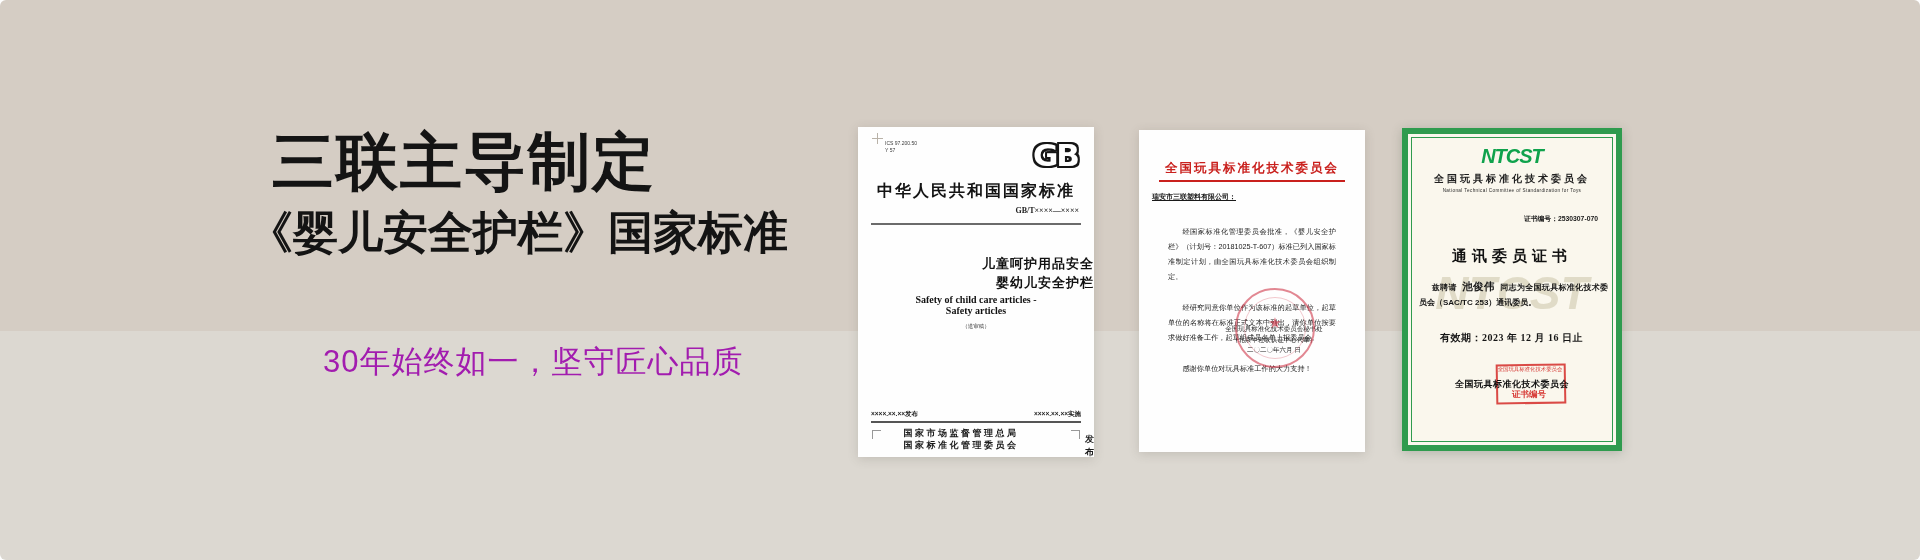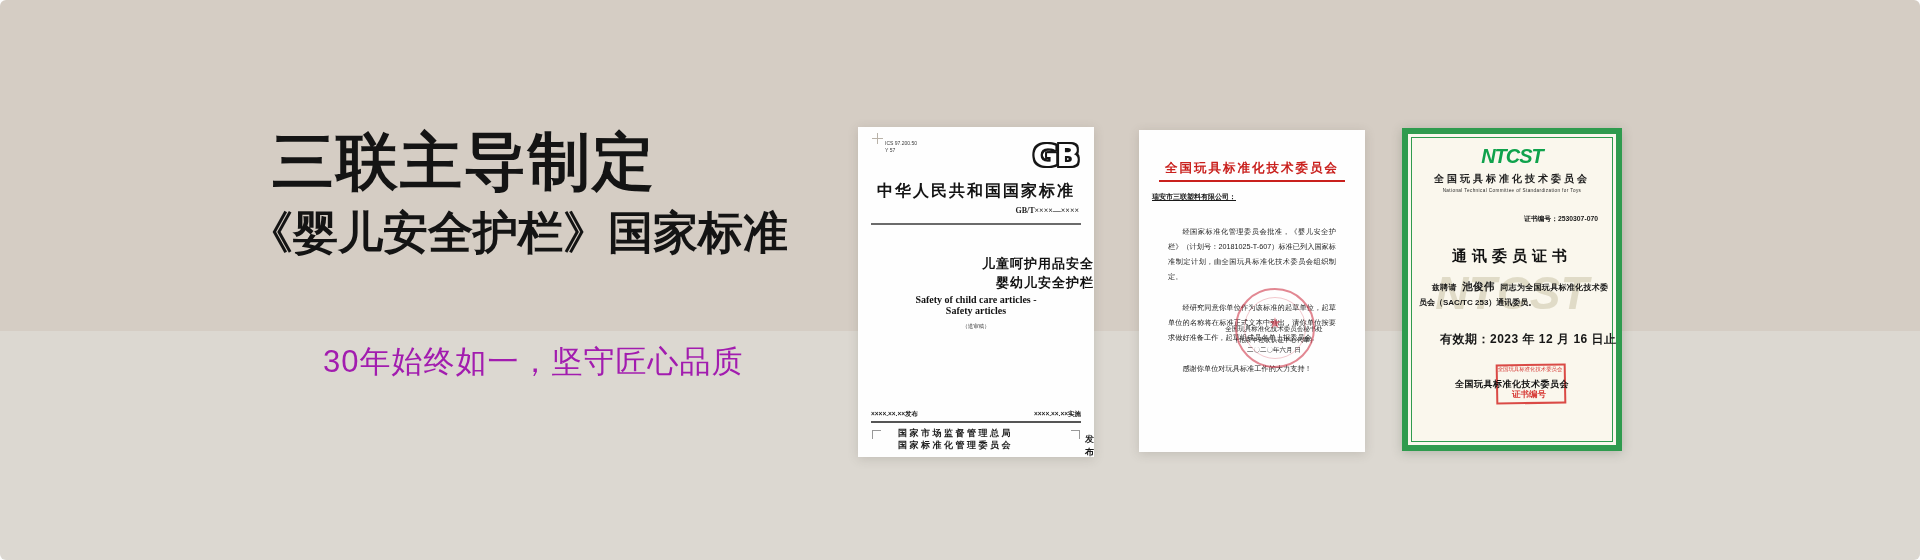--- a/index.html
+++ b/index.html
@@ -38,21 +38,21 @@
             font-family:"Liberation Serif","DejaVu Serif",serif;white-space:nowrap;}
   .d1-code{right:15px;top:79px;font-size:8px;font-weight:700;color:#222;
            font-family:"Liberation Serif","DejaVu Serif",serif;}
   .d1-rule{left:13px;right:13px;top:96px;height:2px;background:#6b6b6b;}
   .d1-sub{font-size:13px;font-weight:700;letter-spacing:1px;color:#111;text-align:right;}
   .d1-en{font-size:10px;font-weight:700;color:#111;font-family:"Liberation Serif","DejaVu Serif",serif;}
   .d1-draft{top:196px;font-size:5.5px;color:#333;}
   .d1-dates{left:13px;right:13px;top:283px;display:flex;justify-content:space-between;
             font-size:6.5px;font-weight:700;color:#222;}
   .d1-rule2{left:13px;right:13px;top:294px;height:1.5px;background:#555;}
-  .d1-issuer{left:40px;top:301px;width:126px;text-align:left;font-size:9px;font-weight:700;
+  .d1-issuer{left:40px;top:301px;width:126px;text-align:center;font-size:9px;font-weight:700;
              letter-spacing:2.5px;line-height:11.5px;color:#1c1c1c;}
   .d1-publish{left:182px;top:306px;font-size:9px;font-weight:700;letter-spacing:1px;color:#1c1c1c;margin-left:45px;}
   .d1-corner{width:8px;height:8px;}
   .d1-corner.l{left:14px;top:303px;border-left:1px solid #999;border-top:1px solid #999;}
   .d1-corner.r{right:14px;top:303px;border-right:1px solid #999;border-top:1px solid #999;}
 
   
   .d2-title{top:30px;font-size:12.5px;font-weight:700;color:#c9201d;letter-spacing:2px;white-space:nowrap;}
   .d2-underline{left:20px;right:20px;top:50px;height:2px;background:#c9201d;}
   .d2-addr{left:13px;top:62px;font-size:7px;font-weight:700;color:#1a1a1a;text-decoration:underline;}
@@ -71,21 +71,21 @@
   .d3-logo{top:17px;font-size:20px;font-weight:900;font-style:italic;color:#0fa24c;letter-spacing:-1px;}
   .d3-org{top:44px;font-size:10px;font-weight:700;letter-spacing:3px;color:#1f1f1f;white-space:nowrap;}
   .d3-orgen{top:60px;font-size:4.6px;letter-spacing:.4px;color:#2a2a2a;}
   .d3-certno{right:24px;top:86px;font-size:6.8px;font-weight:700;color:#1a1a1a;}
   .d3-title{top:119px;font-size:15px;font-weight:700;letter-spacing:5px;color:#111;white-space:nowrap;}
   .d3-watermark{top:138px;font-size:46px;font-weight:900;font-style:italic;
                 color:rgba(203,196,168,.55);z-index:0;}
   .d3-body{left:17px;right:14px;top:152px;font-size:8px;font-weight:700;line-height:14.5px;
            text-align:justify;text-indent:1.6em;color:#161616;z-index:1;}
   .d3-name{font-size:10.5px;font-family:"Liberation Serif","DejaVu Serif",serif;margin:12px 3px;}
-  .d3-validity{left:38px;top:203px;font-size:12px;font-weight:700;letter-spacing:.5px;color:#161616;}
+  .d3-validity{left:38px;top:203px;font-size:10px;font-weight:700;letter-spacing:.5px;color:#161616;font-family:Liberation Serif, serif;}
   .d3-stampbox{left:94px;top:236px;width:66px;height:36px;border:2px solid rgba(212,44,40,.85);
                transform:rotate(-1deg);z-index:2;}
   .d3-stampline1{left:80px;top:238px;width:96px;text-align:center;font-size:5.4px;
                  color:rgba(212,44,40,.95);z-index:3;white-space:nowrap;}
   .d3-orgblack{top:250px;font-size:9px;font-weight:700;letter-spacing:.5px;color:#111;z-index:4;}
   .d3-stampline2{left:94px;top:261px;width:66px;text-align:center;font-size:8.5px;font-weight:700;
                  color:rgba(212,44,40,.95);z-index:4;}
 </style>
 </head>
 <body>

